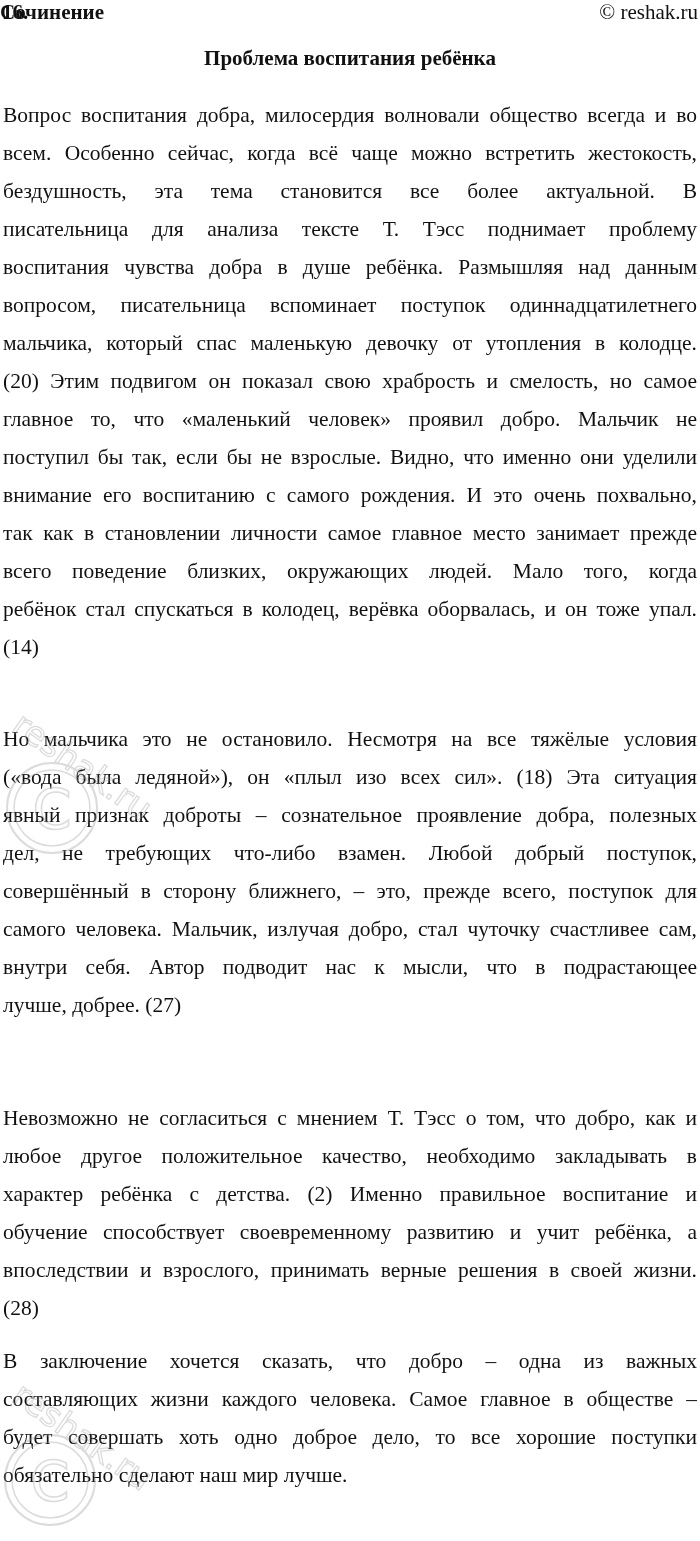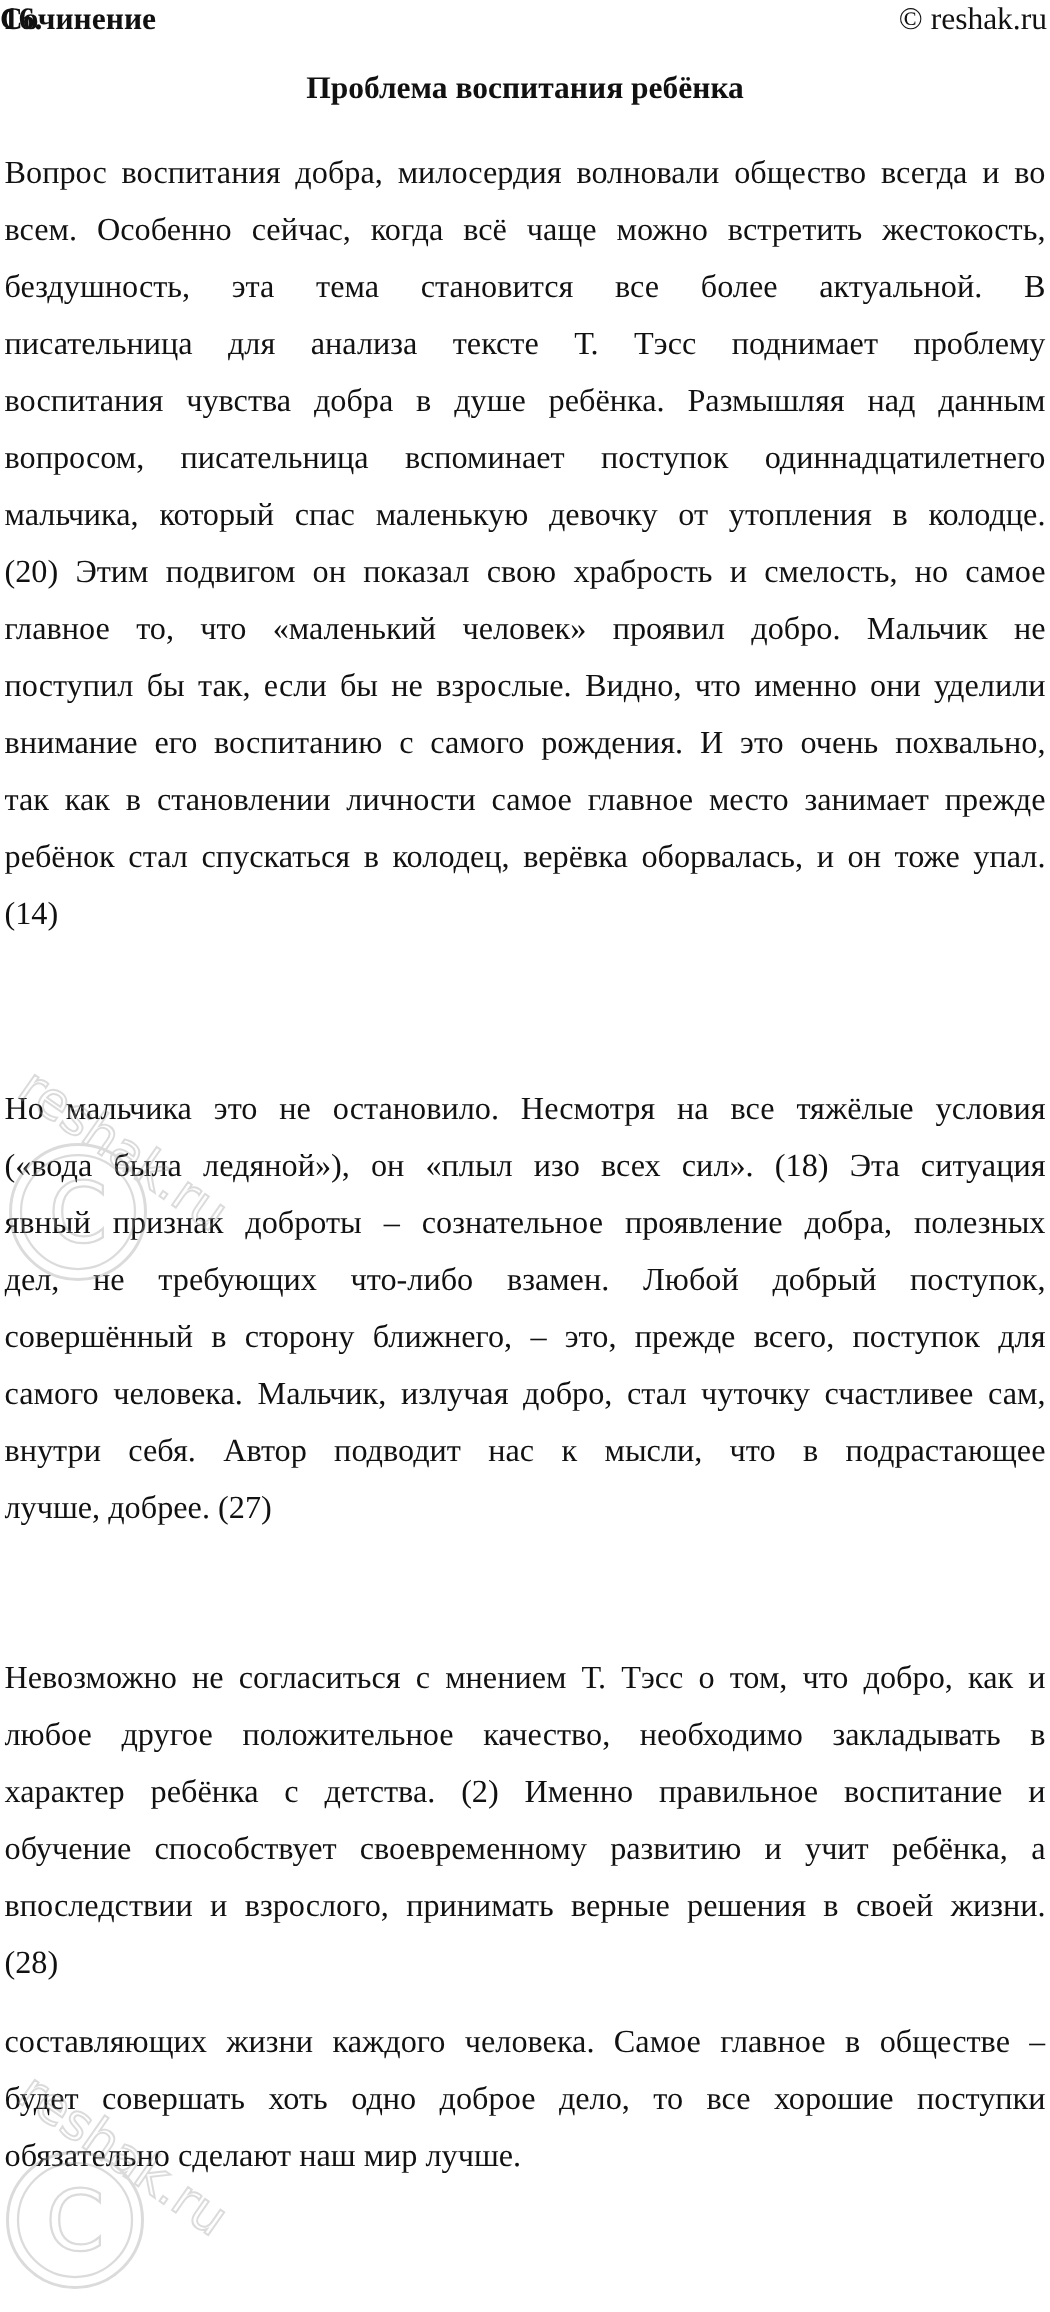--- a/index.html
+++ b/index.html
@@ -47,20 +47,21 @@
   <div class="line">бездушность, эта тема становится все более актуальной. В</div>
   <div class="line">писательница для анализа тексте Т. Тэсс поднимает проблему</div>
   <div class="line">воспитания чувства добра в душе ребёнка. Размышляя над данным</div>
   <div class="line">вопросом, писательница вспоминает поступок одиннадцатилетнего</div>
   <div class="line">мальчика, который спас маленькую девочку от утопления в колодце.</div>
   <div class="line">(20) Этим подвигом он показал свою храбрость и смелость, но самое</div>
   <div class="line">главное то, что «маленький человек» проявил добро. Мальчик не</div>
   <div class="line">поступил бы так, если бы не взрослые. Видно, что именно они уделили</div>
   <div class="line">внимание его воспитанию с самого рождения. И это очень похвально,</div>
   <div class="line">так как в становлении личности самое главное место занимает прежде</div>
+  <div class="line">всего поведение близких, окружающих людей. Мало того, когда</div>
   <div class="line">ребёнок стал спускаться в колодец, верёвка оборвалась, и он тоже упал.</div>
   <div class="line last">(14)</div>
 </div>
 
 <div class="para" style="top:700px;margin-top:20px;">
   <div class="line">Но мальчика это не остановило. Несмотря на все тяжёлые условия</div>
   <div class="line">(«вода была ледяной»), он «плыл изо всех сил». (18) Эта ситуация</div>
   <div class="line">явный признак доброты – сознательное проявление добра, полезных</div>
   <div class="line">дел, не требующих что-либо взамен. Любой добрый поступок,</div>
   <div class="line">совершённый в сторону ближнего, – это, прежде всего, поступок для</div>
@@ -72,20 +73,21 @@
 <div class="para" style="top:1099px;">
   <div class="line">Невозможно не согласиться с мнением Т. Тэсс о том, что добро, как и</div>
   <div class="line">любое другое положительное качество, необходимо закладывать в</div>
   <div class="line">характер ребёнка с детства. (2) Именно правильное воспитание и</div>
   <div class="line">обучение способствует своевременному развитию и учит ребёнка, а</div>
   <div class="line">впоследствии и взрослого, принимать верные решения в своей жизни.</div>
   <div class="line last">(28)</div>
 </div>
 
 <div class="para" style="top:1342px;">
+  <div class="line">В заключение хочется сказать, что добро – одна из важных</div>
   <div class="line">составляющих жизни каждого человека. Самое главное в обществе –</div>
   <div class="line">будет совершать хоть одно доброе дело, то все хорошие поступки</div>
   <div class="line last">обязательно сделают наш мир лучше.</div>
 </div>
 
 <svg class="wm" style="left:0; top:690px;" width="200" height="170" viewBox="0 0 200 170">
   <circle cx="52" cy="118" r="45" fill="none" stroke="#999" stroke-width="2"></circle>
   <circle cx="52" cy="118" r="38" fill="none" stroke="#999" stroke-width="1.5"></circle>
   <text x="52" y="138" text-anchor="middle" font-size="56" font-family="DejaVu Sans, sans-serif" fill="none" stroke="#999" stroke-width="1.5">C</text>
   <text x="10" y="40" font-size="34" font-family="DejaVu Sans, sans-serif" fill="none" stroke="#999" stroke-width="1.3" transform="rotate(35 10 40)">reshak.ru</text>

